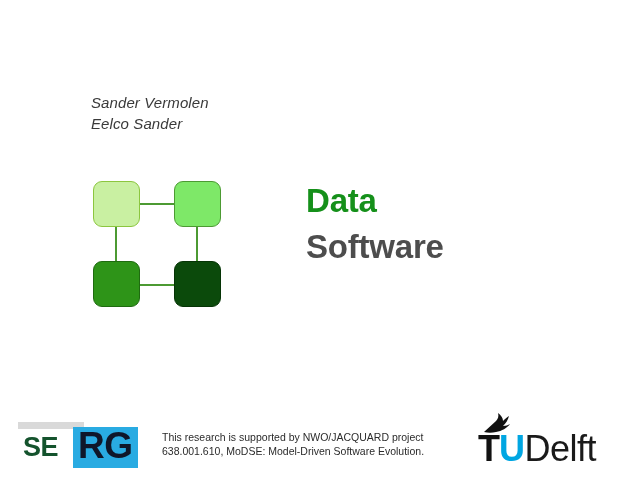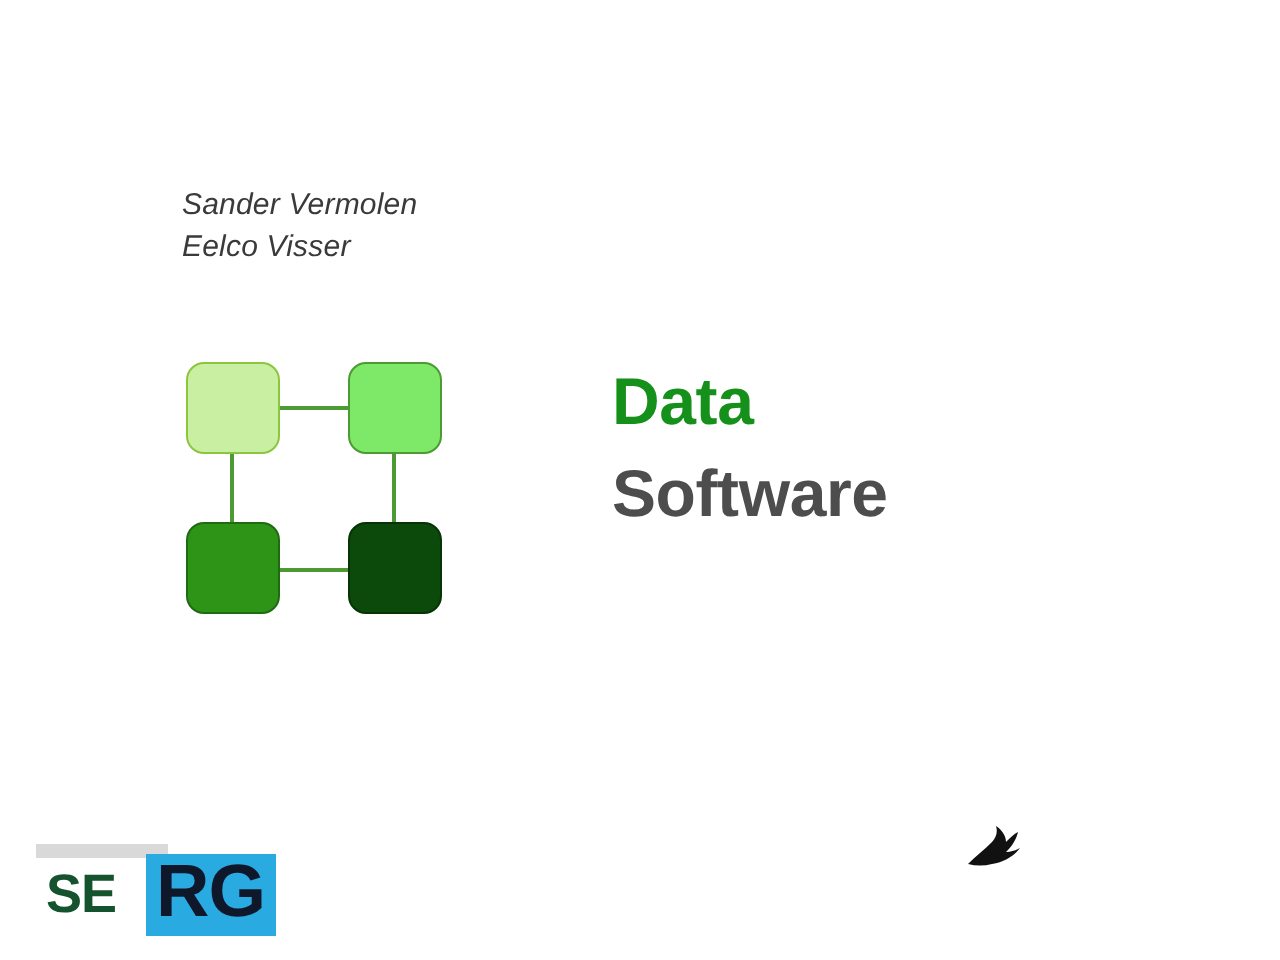--- a/index.html
+++ b/index.html
@@ -160,48 +160,55 @@
   .tud-u { color: #00a6e2; font-weight: bold; letter-spacing: -0.5px; }
   .tud-delft { color: #1a1a1a; font-weight: normal; letter-spacing: -0.5px; }
 </style>
 </head>
 <body>
 
 <div id="slide">
 
   <div id="authors">
     <span class="author-line">Sander Vermolen</span>
-    <span class="author-line">Eelco Visser</span>
+    <span class="author-line">Eelco Sander</span>
   </div>
 
   <div id="logo-graphic">
     <div class="connector conn-top"></div>
     <div class="connector conn-bottom"></div>
     <div class="connector conn-left"></div>
     <div class="connector conn-right"></div>
 
     <div class="node-square node-tl" style="background:#c9f0a2; border:1px solid #8cc63f;"></div>
     <div class="node-square node-tr" style="background:#7ee868; border:1px solid #4c9a33;"></div>
     <div class="node-square node-bl" style="background:#2e9418; border:1px solid #1f6b10;"></div>
     <div class="node-square node-br" style="background:#0b4a0b; border:1px solid #063406;"></div>
   </div>
 
   <div id="title-block">
     <span class="title-line title-green">Data</span>
     <span class="title-line title-gray">Software</span>
   </div>
 
+  <div id="footer-note">
+    <span class="note-line">This research is supported by NWO/JACQUARD project</span>
+    <span class="note-line">638.001.610, MoDSE: Model-Driven Software Evolution.</span>
+  </div>
 
   <div id="serg-logo">
     <div id="serg-strip"></div>
     <div id="serg-white"></div>
     <div id="serg-cyan"></div>
     <div id="serg-se">SE</div>
     <div id="serg-rg">RG</div>
   </div>
 
   <div id="tudelft-logo">
     <svg id="tud-flame" viewBox="0 0 30 22">
       <path d="M2 20 C 6 16, 10 13, 14 9 C 16 7, 17 4, 16 1 C 19 3, 21 6, 21 9 C 23 7, 25 5, 27 4 C 26 8, 24 11, 21 14 C 24 14, 26 13, 28 12 C 25 16, 20 19, 14 20 C 10 21, 6 21, 2 20 Z" fill="#111111"></path>
     </svg>
+    <div id="tud-wordmark">
+      <span class="tud-t">T</span><span class="tud-u">U</span><span class="tud-delft">Delft</span>
+    </div>
   </div>
 
 </div>
 
 </body></html>

